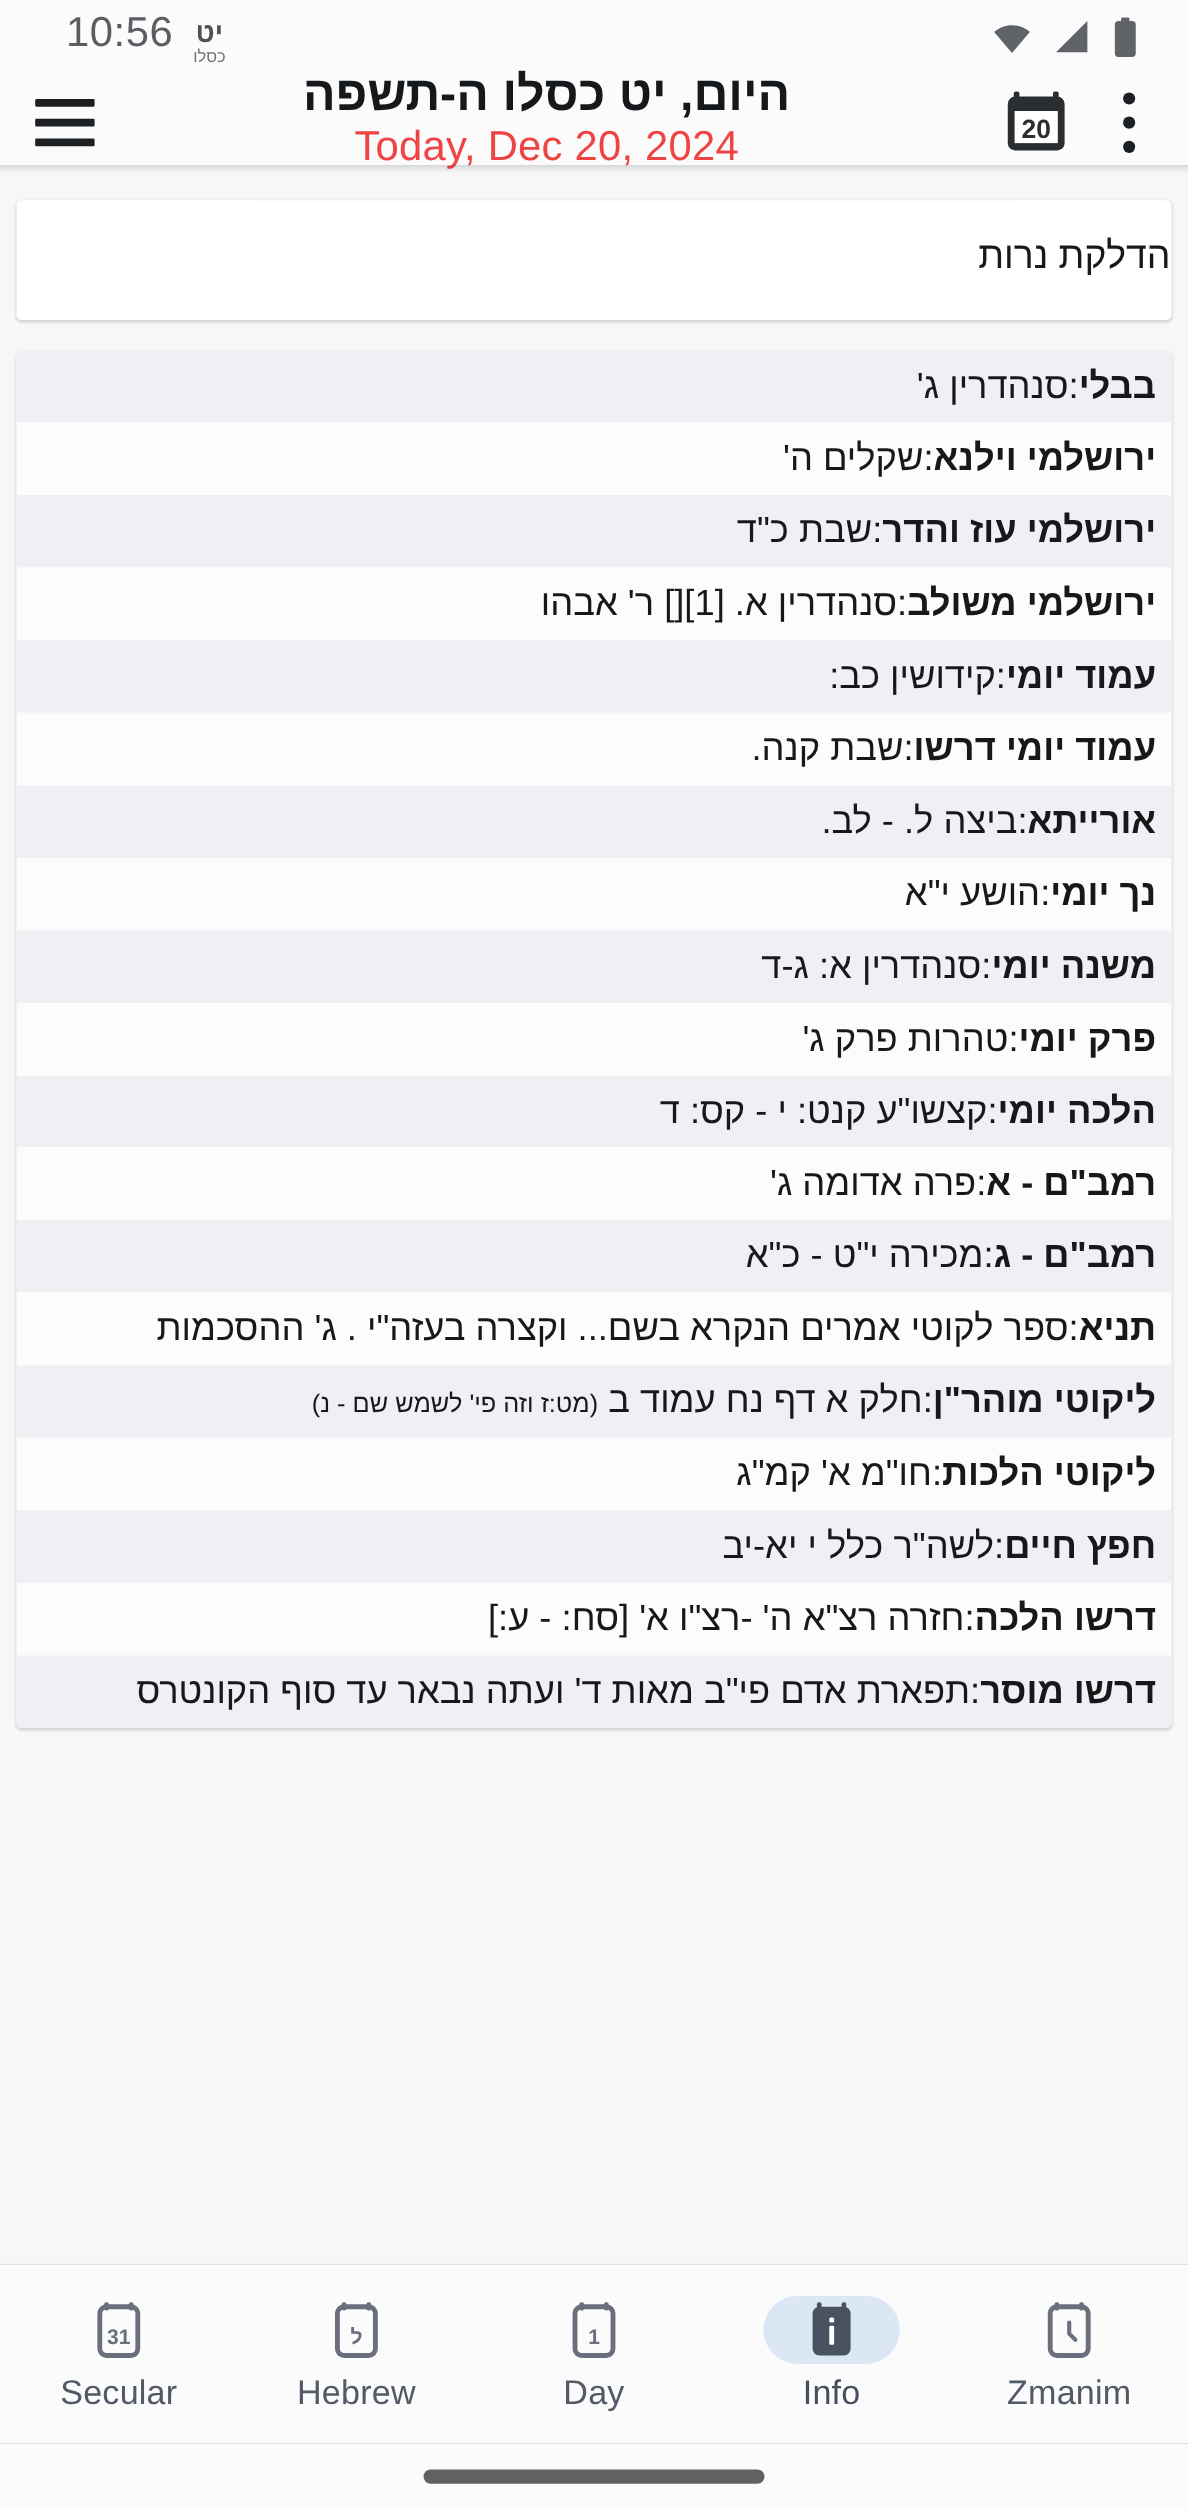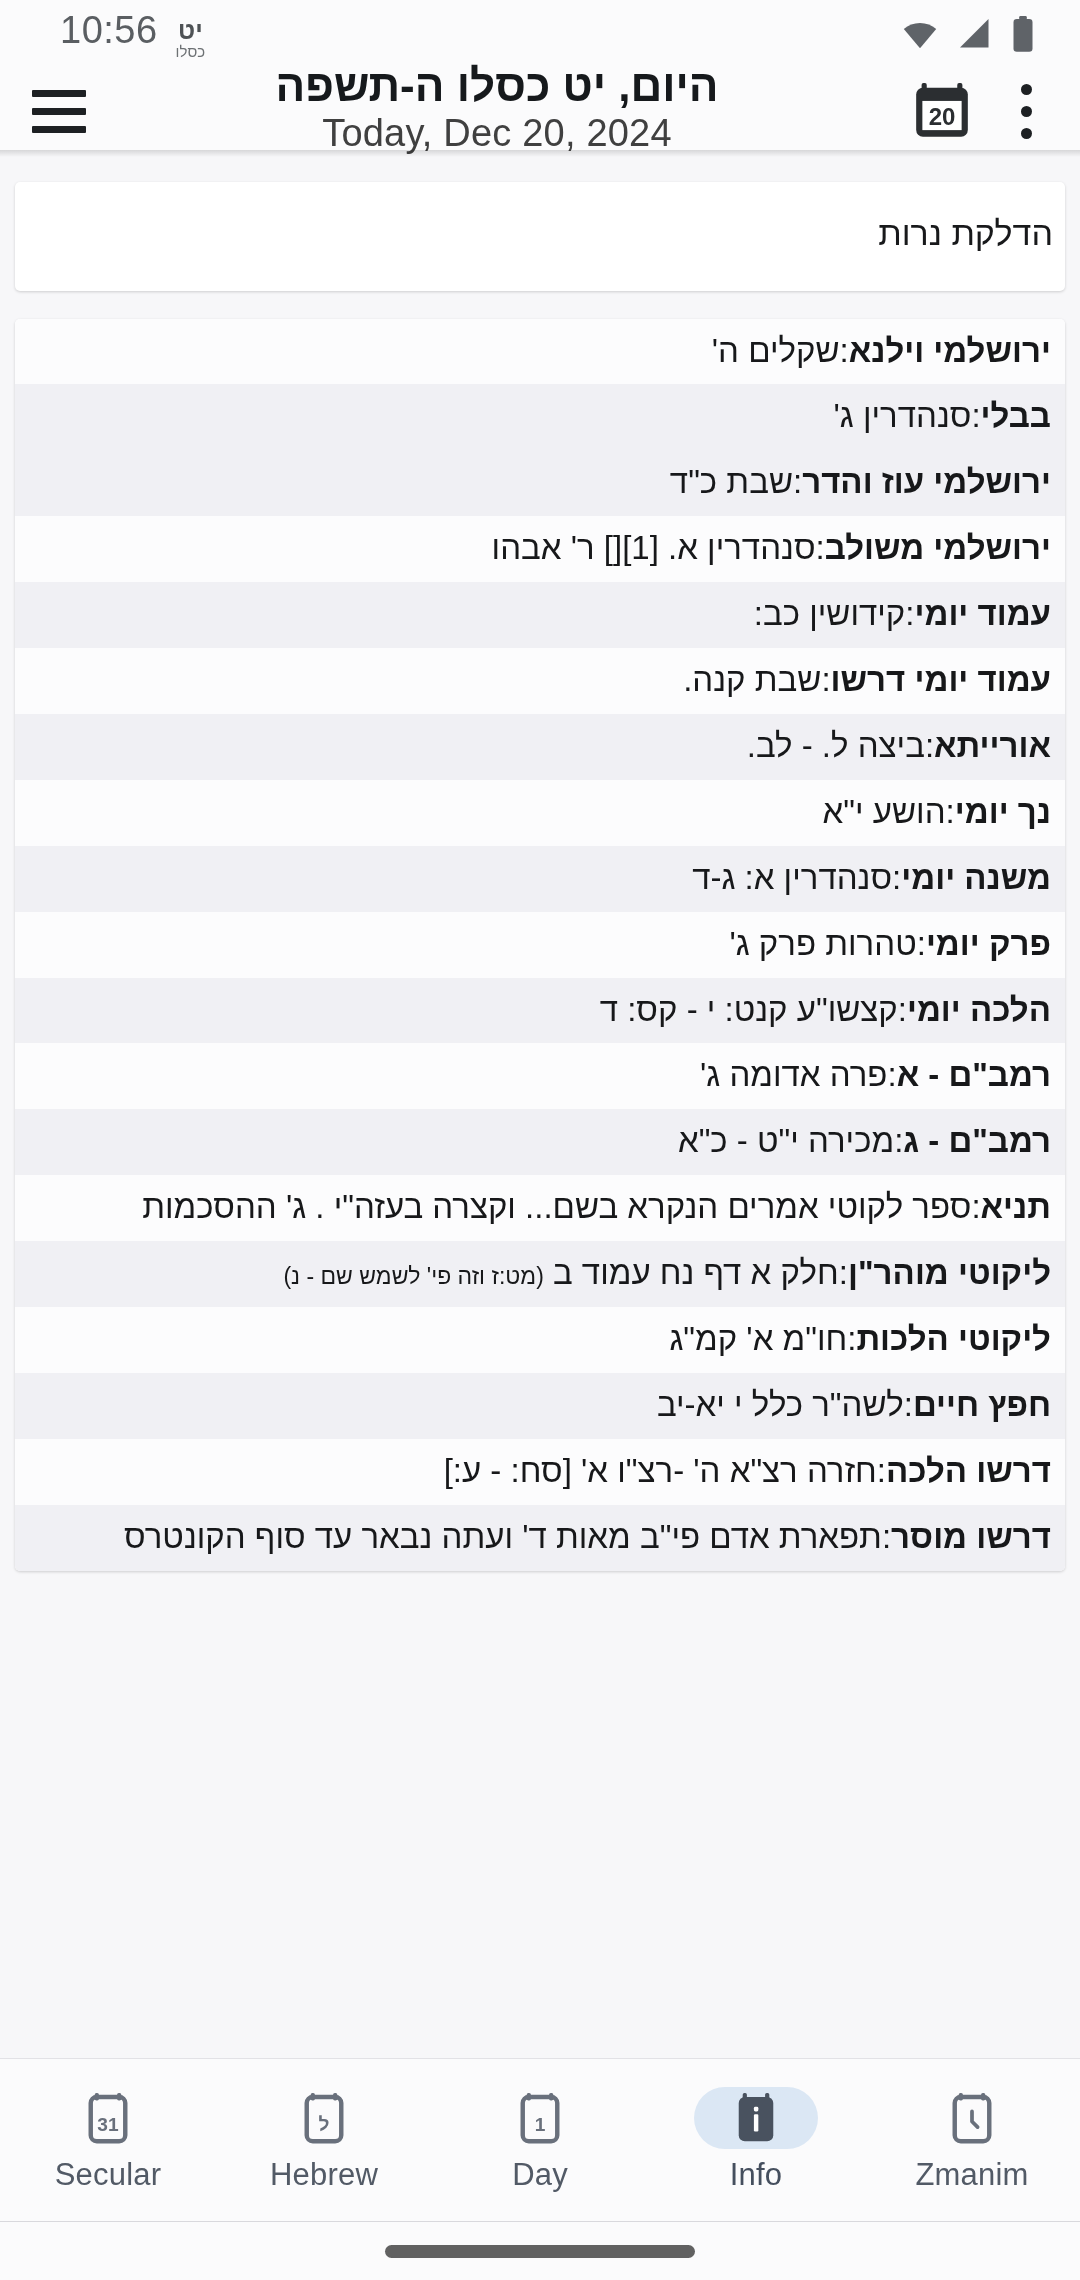--- a/index.html
+++ b/index.html
@@ -45,21 +45,21 @@
   .hamburger span{ display:block; width:54px; height:7px; background:#1d2023; border-radius:1px; }
 
   .titles{ flex:1 1 auto; display:flex; flex-direction:column;
            align-items:center; justify-content:center; padding:0 6px;
            transform:translateY(-2px); }
   .title-he{
     direction:rtl; font-size:44px; font-weight:bold; color:#16191c;
     line-height:1.06; white-space:nowrap;
   }
   .title-en{
-    font-size:38px; color:#404040; line-height:1.12; white-space:nowrap;
+    font-size:38px; color:#ef4444; line-height:1.12; white-space:nowrap;
     margin-top:2px; letter-spacing:.2px;
   }
 
   .appbar-actions{ display:flex; align-items:center; gap:18px; flex:0 0 auto; }
   .icon-btn{ width:76px; height:76px; display:flex; align-items:center; justify-content:center; cursor:pointer; }
   .dots{ width:56px; height:76px; display:flex; flex-direction:column;
          align-items:center; justify-content:center; gap:11px; cursor:pointer; }
   .dots i{ width:11px; height:11px; border-radius:50%; background:#1d2023; display:block; }
 
   
@@ -68,21 +68,21 @@
     background:#f7f7f9; padding:0;
   }
   .card{
     margin:24px 15px 0 15px;
     background:#ffffff;
     border-radius:5px;
     box-shadow:0 1px 3px rgba(0,0,0,.17);
     overflow:hidden;
   }
   .card-simple{
-    padding:30px 12px 36px 16px;
+    padding:30px 1px 36px 16px;
     min-height:82px;
     display:flex; align-items:center; justify-content:flex-end;
   }
   .card-simple .txt{
     direction:rtl; text-align:right; font-size:34px; color:#18191b; line-height:1.25;
   }
 
   .list-card{ margin-top:28px; }
   .row{
     direction:rtl; text-align:right;
@@ -186,22 +186,22 @@
 </div>
 
 <div class="content">
 
   <div class="card card-simple">
     <div class="txt">הדלקת נרות</div>
   </div>
 
   <div class="card list-card" id="study-list">
 
-  <div class="row even"><b>ירושלמי וילנא</b>:<span>שקלים ה'</span></div>
-      <div class="row odd"><b>בבלי</b>:<span>סנהדרין ג'</span></div>
+  <div class="row odd"><b>בבלי</b>:<span>סנהדרין ג'</span></div>
+      <div class="row even"><b>ירושלמי וילנא</b>:<span>שקלים ה'</span></div>
       <div class="row odd"><b>ירושלמי עוז והדר</b>:<span>שבת כ"ד</span></div>
       <div class="row even"><b>ירושלמי משולב</b>:<span>סנהדרין א. [1][] ר' אבהו</span></div>
       <div class="row odd"><b>עמוד יומי</b>:<span>קידושין כב:</span></div>
       <div class="row even"><b>עמוד יומי דרשו</b>:<span>שבת קנה.</span></div>
       <div class="row odd"><b>אורייתא</b>:<span>ביצה ל. - לב.</span></div>
       <div class="row even"><b>נך יומי</b>:<span>הושע י"א</span></div>
       <div class="row odd"><b>משנה יומי</b>:<span>סנהדרין א: ג-ד</span></div>
       <div class="row even"><b>פרק יומי</b>:<span>טהרות פרק ג'</span></div>
       <div class="row odd"><b>הלכה יומי</b>:<span>קצשו"ע קנט: י - קס: ד</span></div>
       <div class="row even"><b>רמב"ם - א</b>:<span>פרה אדומה ג'</span></div>

